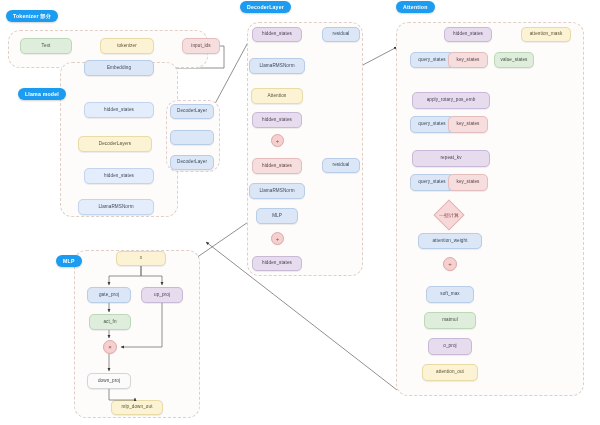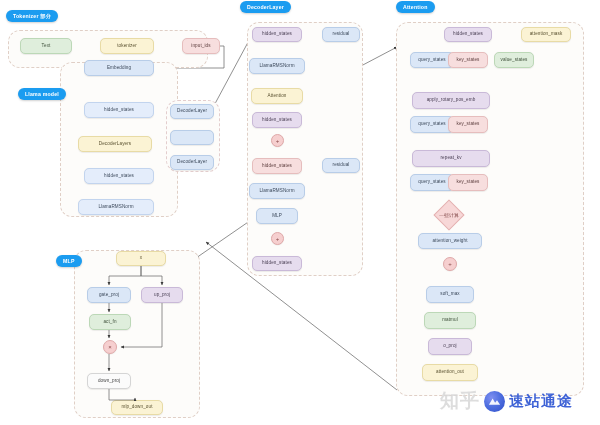--- a/index.html
+++ b/index.html
@@ -244,23 +244,14 @@
       <path d="M141,266 L141,276 L109,276 L109,285"></path>
       <path d="M141,266 L141,276 L162,276 L162,285"></path>
       <path d="M109,303 L109,312"></path>
       <path d="M109,330 L109,338"></path>
       <path d="M162,303 L162,347 L121,347"></path>
       <path d="M109,354 L109,371"></path>
       <path d="M109,389 L109,400 L135,400 L135,398"></path>
     </g>
   </svg>
 
-  <div class="wm" style="left:440px;top:388px;">
-    <span class="wm-zhihu">知乎</span>
-    <span class="wm-logo">
-      <svg width="15" height="15" viewBox="0 0 24 24">
-        <path d="M3 17 L9 7 L13 14 L16 10 L21 17 Z" fill="#ffffff" opacity=".92"></path>
-      </svg>
-    </span>
-    <span class="wm-text">速站通途</span>
-  </div>
 
 </div>
 
 </body></html>

